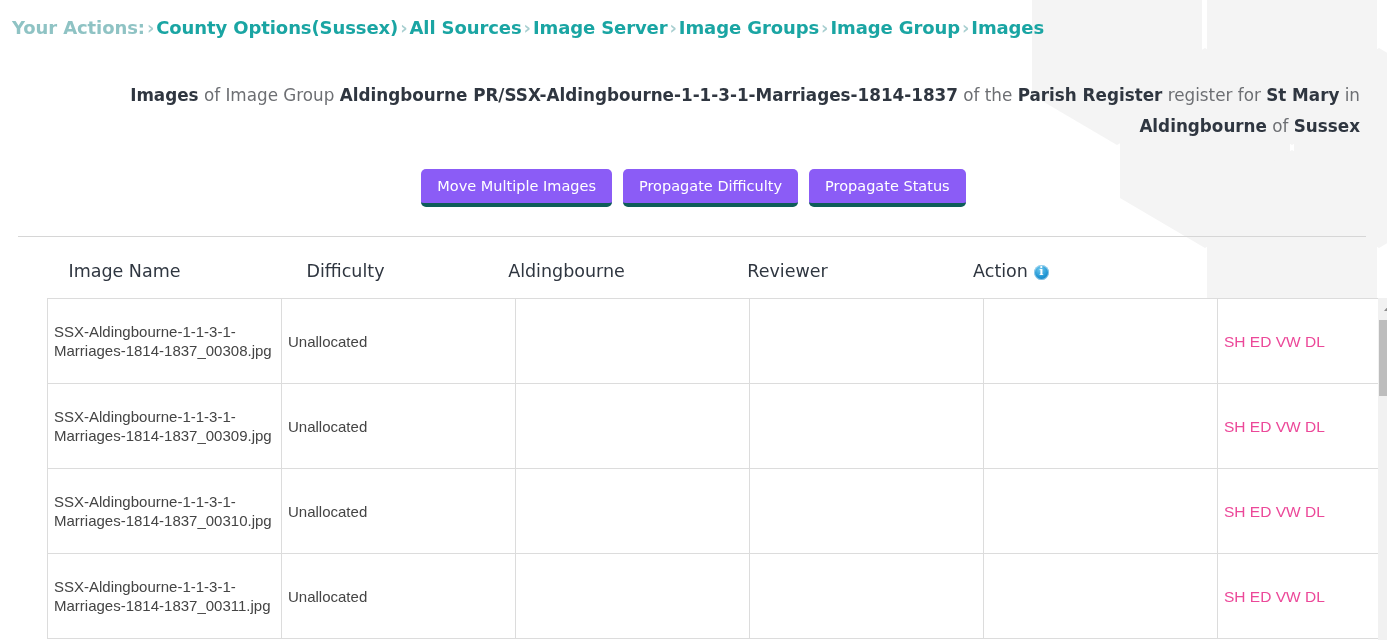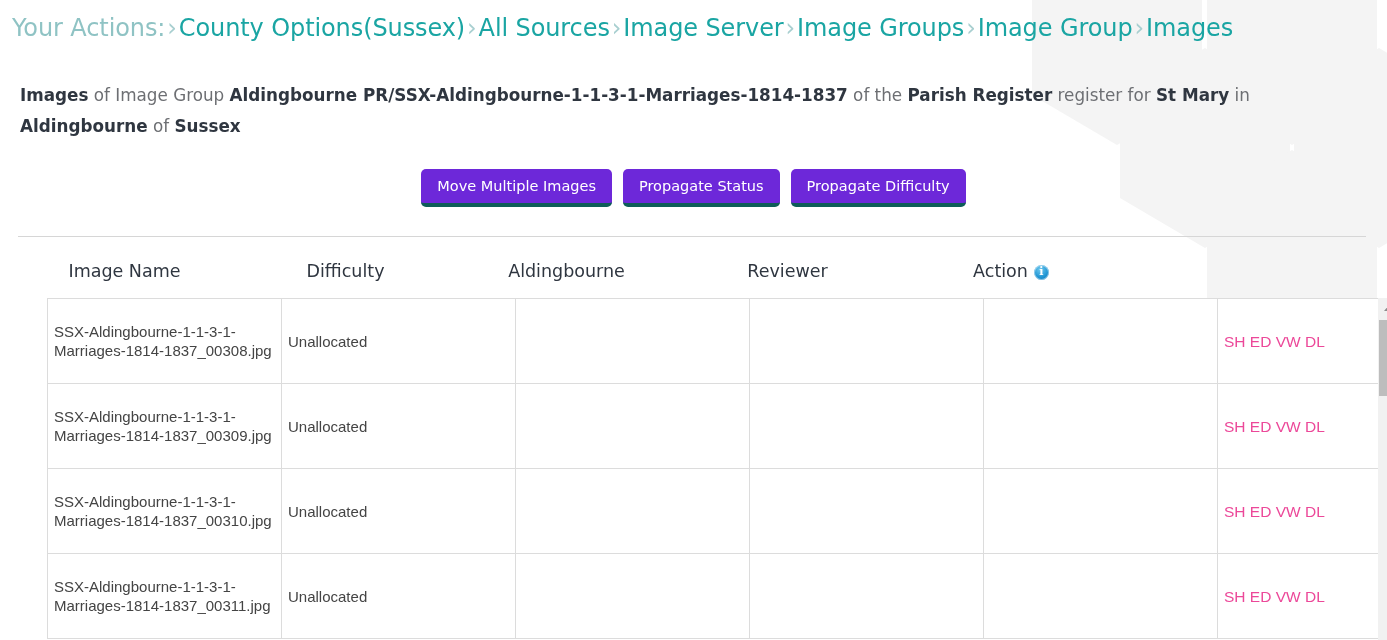--- a/index.html
+++ b/index.html
@@ -26,24 +26,25 @@
     z-index: 0;
   }
 
   
   #breadcrumb {
     position: absolute;
     top: 14px;
     left: 12px;
     z-index: 2;
     font-family: "DejaVu Sans", sans-serif;
-    font-size: 24px;
+    font-size: 18px;
     line-height: 28px;
     white-space: nowrap;
     letter-spacing: -0.1px;
+    font-weight: bold;
   }
   #breadcrumb .bc-label {
     color: #8fc3c4;
   }
   #breadcrumb .bc-link {
     color: #1aa5a3;
     text-decoration: none;
     cursor: pointer;
   }
   #breadcrumb .bc-sep {
@@ -51,21 +52,21 @@
     padding: 0 2px;
   }
 
   
   #page-heading {
     position: absolute;
     top: 80px;
     left: 20px;
     width: 1340px;
     z-index: 2;
-    text-align: left;
+    text-align: right;
     font-family: "DejaVu Sans", sans-serif;
     font-size: 16.8px;
     line-height: 31px;
     color: #6d6f73;
     font-weight: 400;
   }
   #page-heading b {
     color: #2f3640;
     font-weight: 700;
   }
@@ -75,21 +76,21 @@
     position: absolute;
     top: 169px;
     left: 0;
     width: 1387px;
     z-index: 2;
     display: flex;
     justify-content: center;
     gap: 11px;
   }
   .tbtn {
-    background: #6d28d9;
+    background: #8b5cf6;
     border: none;
     border-bottom: 4px solid #0e5d58;
     border-radius: 5px;
     color: #ffffff;
     font-family: "DejaVu Sans", sans-serif;
     font-size: 14.5px;
     line-height: 1;
     padding: 10px 16px 9px 16px;
     cursor: pointer;
     white-space: nowrap;
@@ -252,22 +253,22 @@
 <div id="breadcrumb">
   <span class="bc-label">Your Actions:</span><span class="bc-sep">›</span><a class="bc-link">County Options(Sussex)</a><span class="bc-sep">›</span><a class="bc-link">All Sources</a><span class="bc-sep">›</span><a class="bc-link">Image Server</a><span class="bc-sep">›</span><a class="bc-link">Image Groups</a><span class="bc-sep">›</span><a class="bc-link">Image Group</a><span class="bc-sep">›</span><a class="bc-link">Images</a>
 </div>
 
 <div id="page-heading">
   <b>Images</b><span> of Image Group </span><b>Aldingbourne PR/SSX-Aldingbourne-1-1-3-1-Marriages-1814-1837</b><span> of the </span><b>Parish Register</b><span> register for </span><b>St Mary</b><span> in </span><b>Aldingbourne</b><span> of </span><b>Sussex</b>
 </div>
 
 <div id="button-bar">
   <button class="tbtn">Move Multiple Images</button>
+  <button class="tbtn">Propagate Difficulty</button>
   <button class="tbtn">Propagate Status</button>
-  <button class="tbtn">Propagate Difficulty</button>
 </div>
 
 <div id="table-rule"></div>
 
 <div id="table-header">
   <div class="th" style="width:221px">Image Name</div>
   <div class="th" style="width:221px">Difficulty</div>
   <div class="th" style="width:221px">Aldingbourne</div>
   <div class="th" style="width:221px">Reviewer</div>
   <div class="th" style="width:226px">

